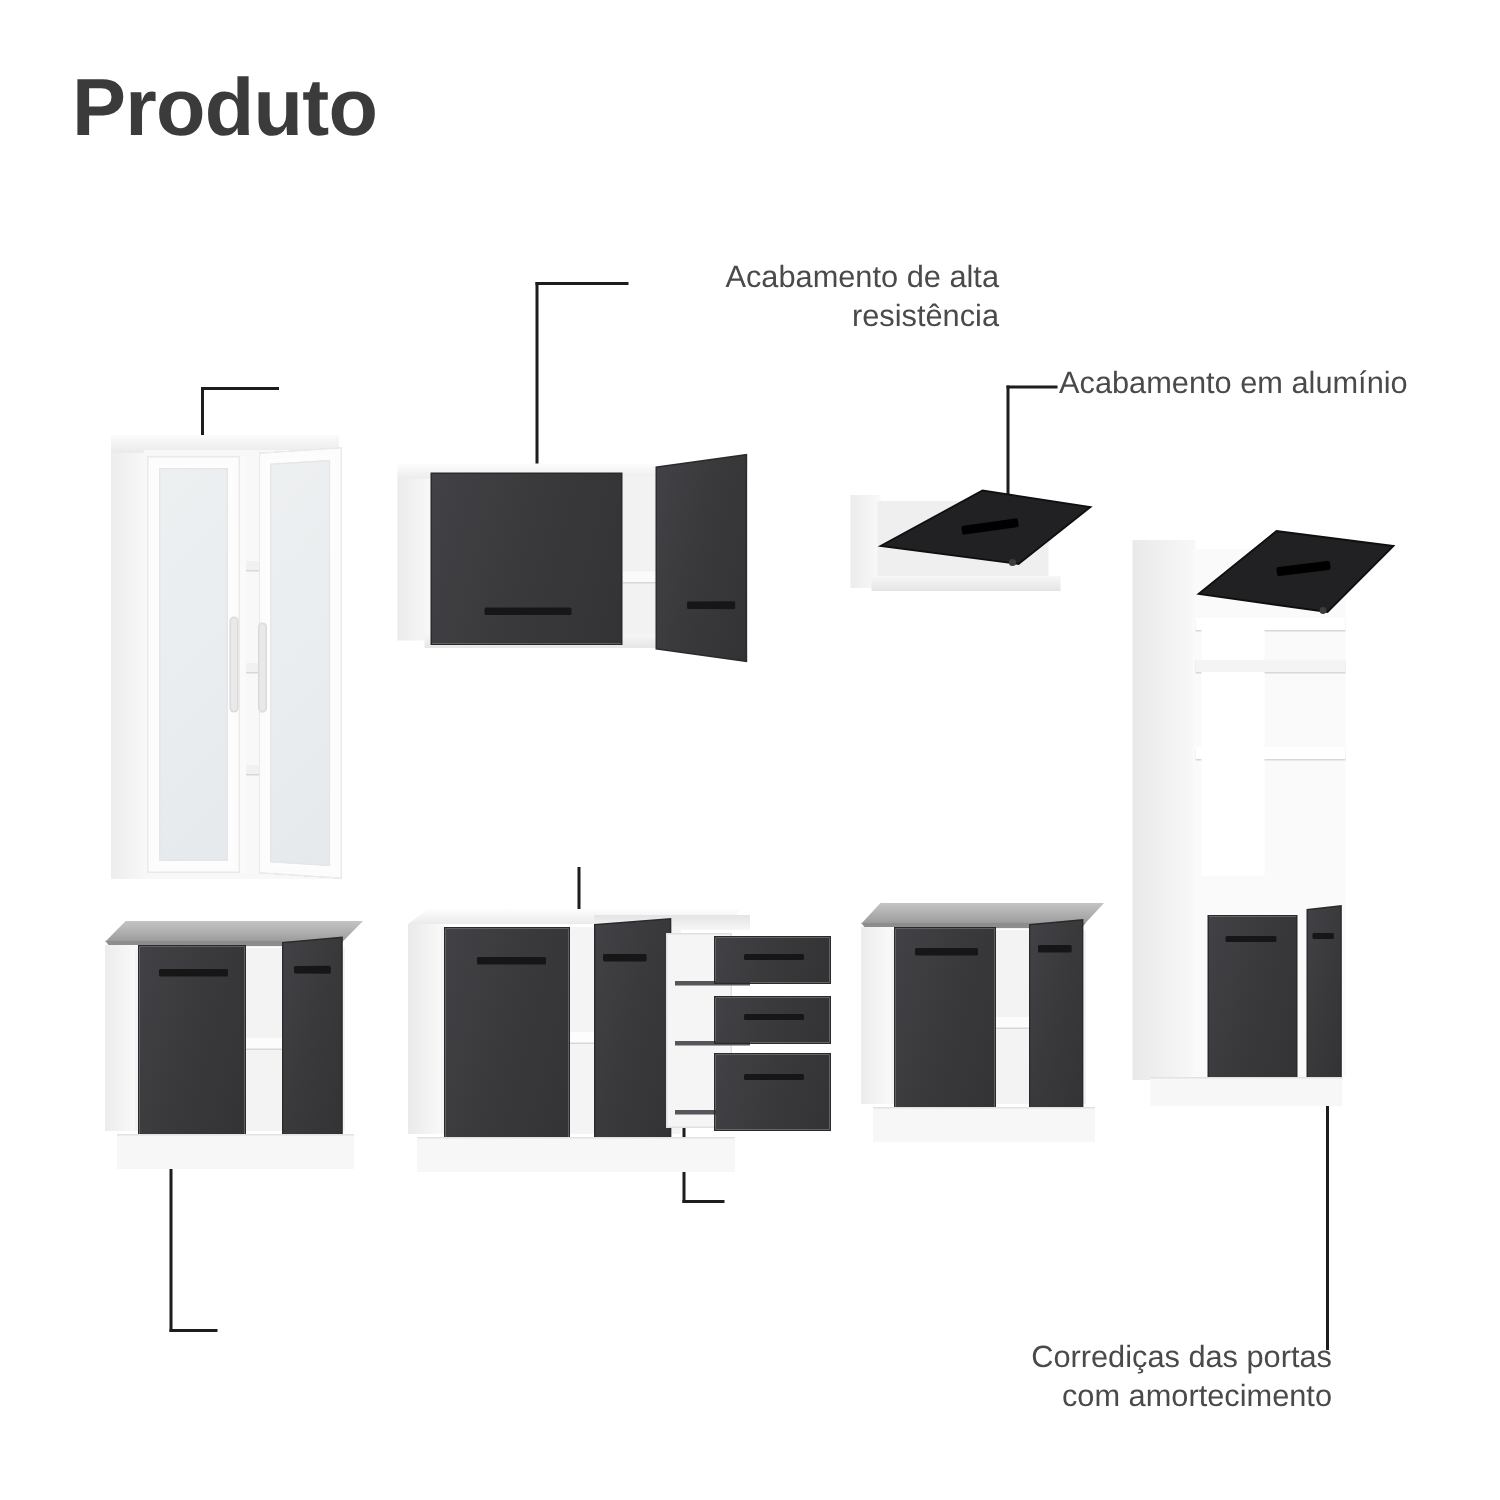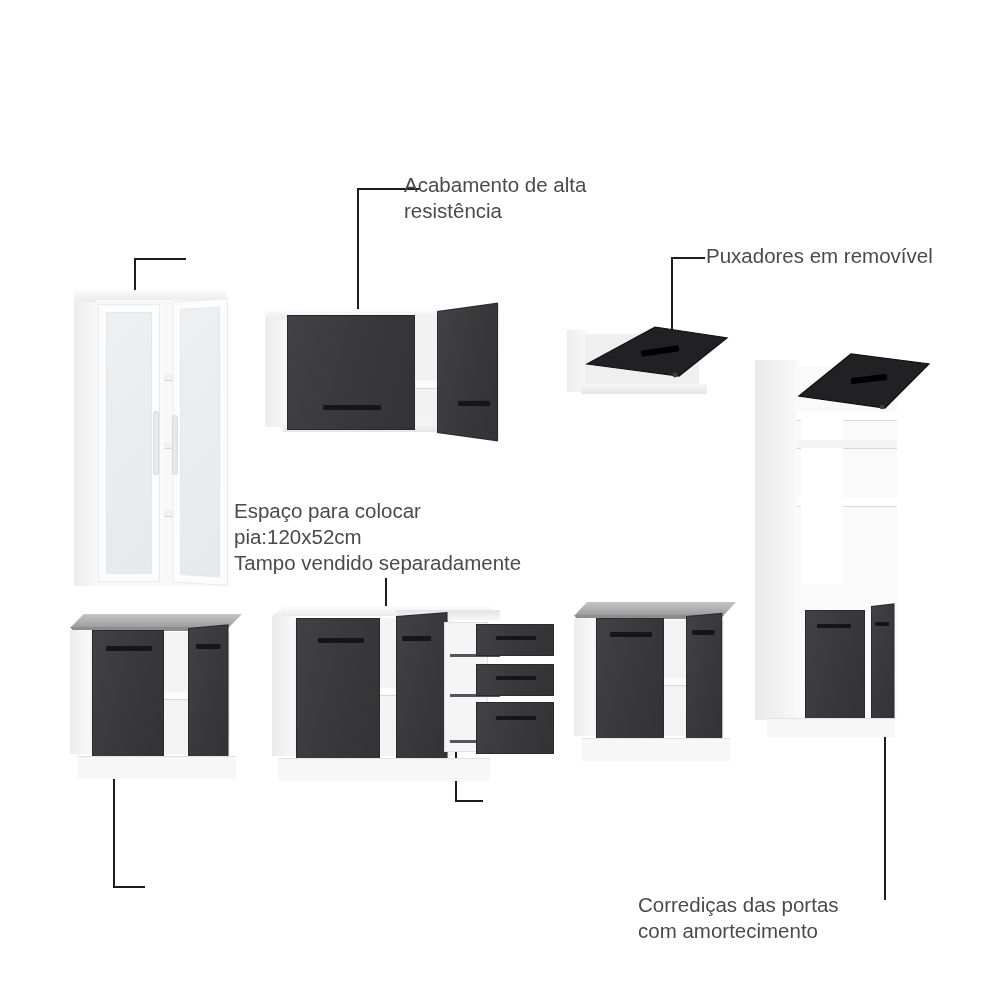--- a/index.html
+++ b/index.html
@@ -23,21 +23,21 @@
 
   
   .label{
     position:absolute;
     font-size:20.5px;
     line-height:1.28;
     color:#4a4a4a;
     font-weight:normal;
     white-space:pre-line;
   }
-  .label.center{text-align:left;}
+  .label.center{text-align:right;}
   .label.left{text-align:left;}
 
   
   .leader{position:absolute;}
   .leader .v{position:absolute;width:2px;background:#1d1d1d;}
   .leader .h{position:absolute;height:2px;background:#1d1d1d;}
 
   
   .unit{position:absolute;}
   .carcass{position:absolute;background:#ffffff;}
@@ -80,43 +80,41 @@
   
   .slide{position:absolute;height:3px;background:#56565a;}
   .drawer-box{position:absolute;background:#f4f4f4;border:1px solid #e0e0e0;box-sizing:border-box;}
 </style>
 </head>
 <body>
 
 <div id="stage">
 
   <div class="title">
+    <div>Produto</div>
   </div>
 
   <div class="leader" style="left:134px;top:258px;width:52px;height:52px;">
     <div class="h" style="left:0;top:0;width:52px;"></div>
     <div class="v" style="left:0;top:0;height:52px;"></div>
   </div>
 
   <div class="leader" style="left:357px;top:188px;width:62px;height:126px;">
     <div class="h" style="left:0;top:0;width:62px;"></div>
     <div class="v" style="left:0;top:0;height:126px;"></div>
   </div>
   <div class="label center" style="left:404px;top:172px;width:262px;">Acabamento de alta
 resistência</div>
 
   <div class="leader" style="left:671px;top:257px;width:34px;height:96px;">
     <div class="h" style="left:0;top:0;width:34px;"></div>
     <div class="v" style="left:0;top:0;height:96px;"></div>
   </div>
-  <div class="label left" style="left:706px;top:243px;width:280px;">Puxadores em removível</div>
-
-  <div class="label center" style="left:234px;top:498px;width:336px;">Espaço para colocar
-pia:120x52cm
-Tampo vendido separadamente</div>
+  <div class="label left" style="left:706px;top:243px;width:280px;">Acabamento em alumínio</div>
+
   <div class="leader" style="left:385px;top:578px;width:2px;height:36px;">
     <div class="v" style="left:0;top:0;height:36px;"></div>
   </div>
 
   <div class="leader" style="left:455px;top:690px;width:28px;height:112px;">
     <div class="v" style="left:0;top:0;height:112px;"></div>
     <div class="h" style="left:0;top:110px;width:28px;"></div>
   </div>
 
   <div class="leader" style="left:113px;top:775px;width:32px;height:113px;">

